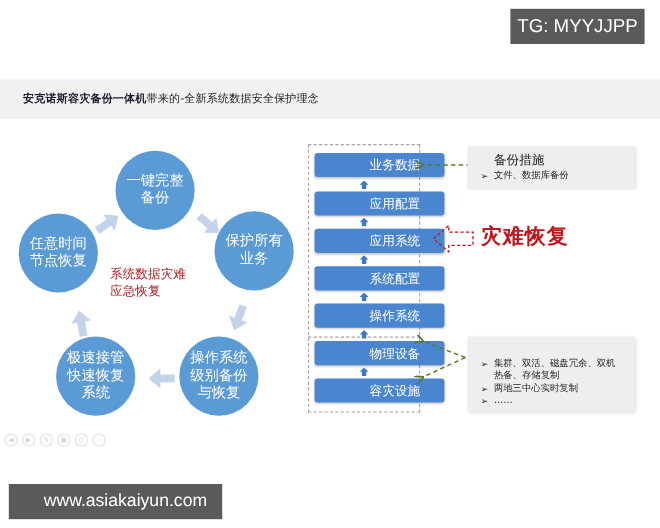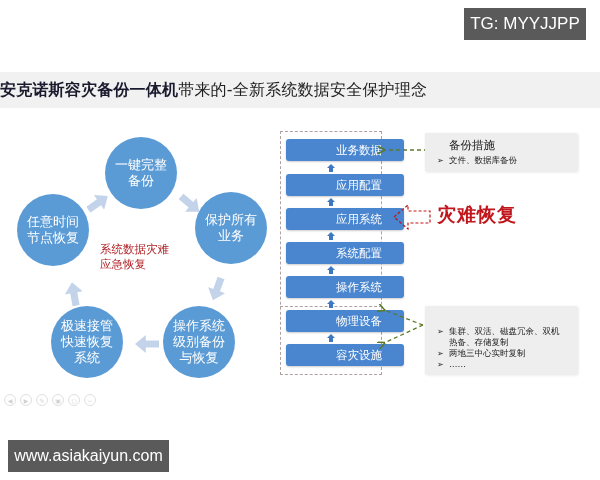--- a/index.html
+++ b/index.html
@@ -13,21 +13,21 @@
       left:464px; top:8px; width:122px; height:32px;
       background:#5a5a5a; color:#ffffff;
       font-family:"Liberation Sans", sans-serif; font-size:17px;
       display:flex; align-items:center; justify-content:center;
     }
     .title-bar {
       left:0; top:72px; width:600px; height:36px;
       background:#f1f1f1;
       display:flex; align-items:center;
     }
-    .title-text { font-size:16px; color:#222; letter-spacing:0.2px; }
+    .title-text { margin-left:21px; font-size:10px; color:#222; letter-spacing:0.2px; }
     .title-text b { color:#1a1a2e; font-weight:bold; }
     .circle {
       background:#5b9bd5; border-radius:50%;
       color:#ffffff; font-family:"DejaVu Serif", "Liberation Serif", serif;
       font-size:13px; line-height:16px; text-align:center;
       display:flex; flex-direction:column; align-items:center; justify-content:center;
     }
     .circle span { display:block; }
     .center-label {
       left:100px; top:242px; width:90px; text-align:left;
@@ -63,24 +63,24 @@
     .disaster-label {
       left:437px; top:202px; color:#c0161c; font-weight:bold; font-size:19px;
       letter-spacing:1px;
     }
     .nav-icons { left:4px; top:394px; display:flex; gap:4px; }
     .nav-icon {
       width:10px; height:10px; border:1px solid #e0e0e0; border-radius:50%;
       color:#d0d0d0; font-size:6px; display:flex; align-items:center; justify-content:center;
     }
     .url-badge {
-      left:8px; top:440px; width:161px; height:32px;
+      left:8px; top:440px; width:176px; height:32px;
       background:#5a5a5a; color:#ffffff;
       font-family:"Liberation Sans", sans-serif; font-size:16px;
-      display:flex; align-items:center; justify-content:center;
+      display:flex; align-items:center; justify-content:center;padding-left:18px;
     }
   </style>
 </head>
 <body>
 
 <div class="abs tg-badge">TG: MYYJJPP</div>
 
 <div class="abs title-bar">
   <div class="title-text"><b>安克诺斯容灾备份一体机</b><span>带来的-全新系统数据安全保护理念</span></div>
 </div>

